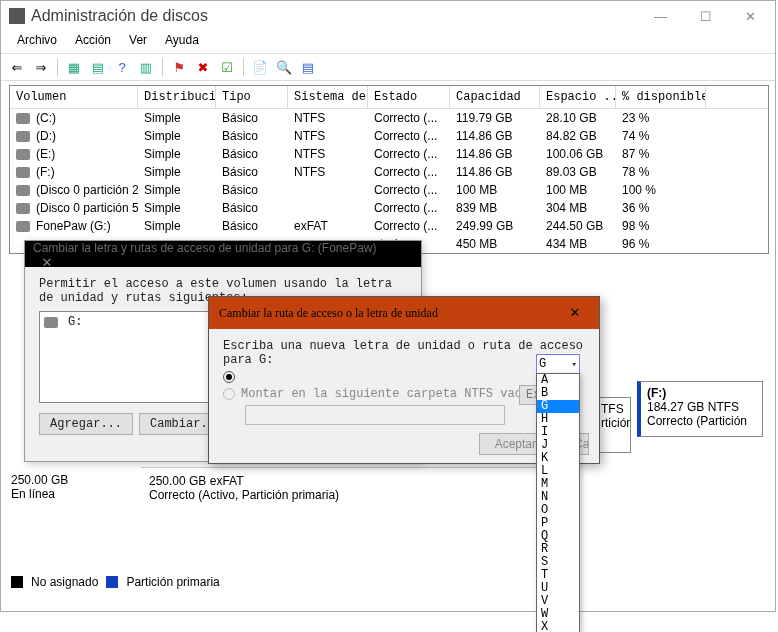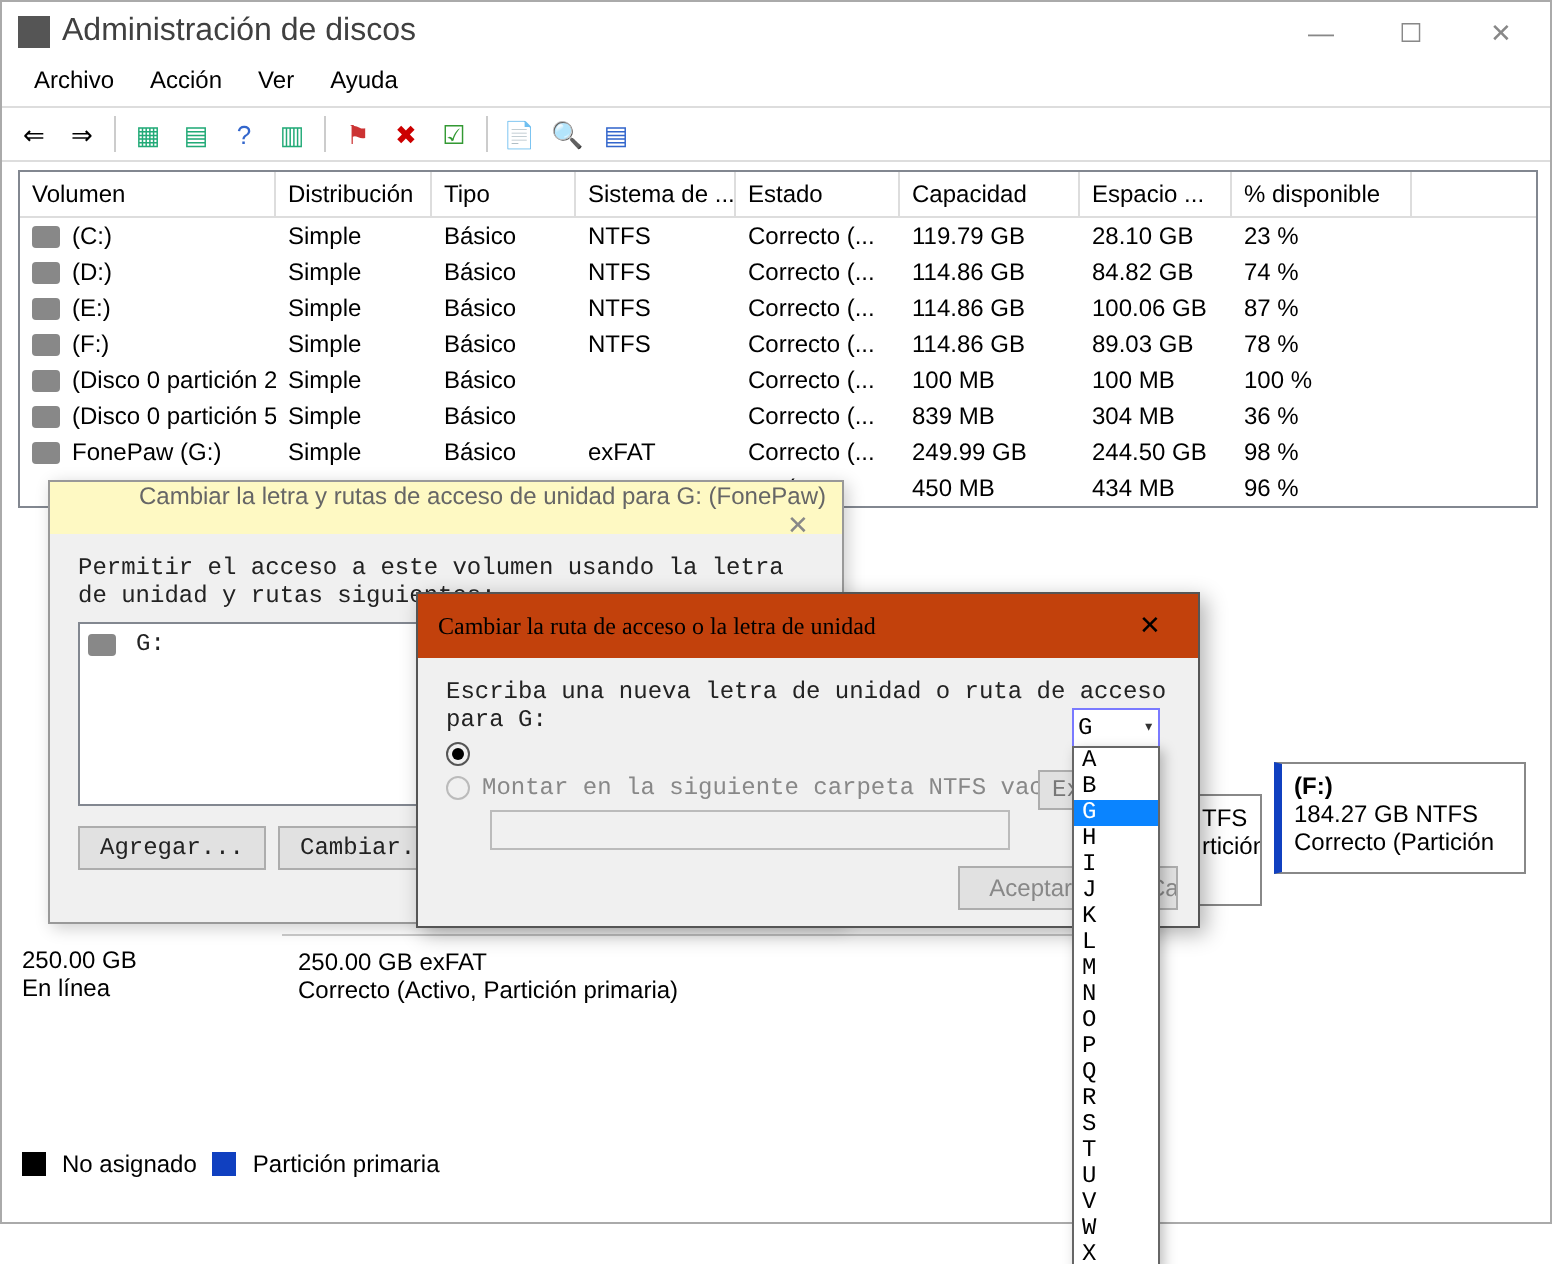--- a/index.html
+++ b/index.html
@@ -9,30 +9,30 @@
 .titlebar-icon { width: 16px; height: 16px; margin: 0 6px; background: #555; display: inline-block; }
 .titlebar-text { flex: 1; color: #404040; font-size: 16px; }
 .win-btns { display: flex; }
 .win-btn { width: 45px; height: 28px; display: flex; align-items: center; justify-content: center; color: #888; font-size: 13px; font-family: sans-serif; }
 .menubar { height: 22px; display: flex; padding: 0 8px; gap: 2px; }
 .menu-item { padding: 2px 8px; font-size: 12px; }
 .toolbar { height: 28px; border-top: 1px solid #ddd; border-bottom: 1px solid #ddd; display: flex; align-items: center; padding: 0 6px; gap: 4px; }
 .tool-btn { width: 20px; height: 20px; display: flex; align-items: center; justify-content: center; font-size: 13px; }
 .sep { width: 1px; height: 18px; background: #ccc; margin: 0 2px; }
 .table-container { border: 1px solid #828790; margin: 4px 8px 0 8px; width: 760px; }
-.table-header { display: flex; background: #fff; border-bottom: 1px solid #ddd; }
+.table-header { display: flex; background: #fff; border-bottom: 1px solid #ddd; font-family: Liberation Mono, monospace; }
 .th { padding: 4px 6px; font-size: 12px; border-right: 1px solid #ddd; background: #fff; white-space: nowrap; overflow: hidden; }
 .table-body { }
 .tr { display: flex; }
 .td { padding: 2px 6px; font-size: 12px; white-space: nowrap; overflow: hidden; }
 .disk-icon { width: 14px; height: 11px; display: inline-block; background: #888; margin-right: 6px; vertical-align: middle; border-radius: 2px; }
 .c0 { width: 128px; } .c1 { width: 78px; } .c2 { width: 72px; } .c3 { width: 80px; } .c4 { width: 82px; } .c5 { width: 90px; } .c6 { width: 76px; } .c7 { width: 90px; }
 
 .dialog1 { position: absolute; top: 240px; left: 24px; width: 398px; height: 222px; background: #f0f0f0; border: 1px solid #999; box-shadow: 2px 2px 8px rgba(0,0,0,0.2); }
-.dlg-title { height: 26px; display: flex; align-items: flex-end; padding: 0 8px; color: #666; font-size: 12px; background: #fef9c3; flex-direction: column; }
+.dlg-title { height: 26px; display: flex; align-items: flex-start; padding: 0 8px; color: #666; font-size: 12px; background: #000000; flex-direction: column; }
 .dlg-close { width: 28px; text-align: center; color: #888; font-size: 13px; }
 .dlg1-body { padding: 10px 14px; font-family: "Courier New", monospace; font-size: 12px; color: #222; }
 .dlg1-list { border: 1px solid #828790; background: #fff; height: 92px; margin-top: 6px; padding: 2px; font-family: "Courier New", monospace; }
 .dlg1-list-item { display: flex; align-items: center; gap: 4px; padding: 1px 2px; }
 .dlg1-btns { margin-top: 10px; display: flex; gap: 6px; }
 .btn { background: #e1e1e1; border: 1px solid #adadad; padding: 3px 10px; font-family: Liberation Mono, monospace; font-size: 12px; min-width: 76px; text-align: center; }
 .btn2 { background: #e1e1e1; border: 1px solid #adadad; padding: 3px 14px; font-family: "Segoe UI", sans-serif; font-size: 12px; min-width: 72px; text-align: right; }
 
 .dialog2 { position: absolute; top: 296px; left: 208px; width: 392px; height: 168px; background: #f0f0f0; border: 1px solid #555; box-shadow: 3px 3px 10px rgba(0,0,0,0.3); }
 .dlg2-title { height: 28px; display: flex; align-items: center; padding: 16px 10px; background: #c2410c; font-size: 12px; font-family: Liberation Serif, serif; }

